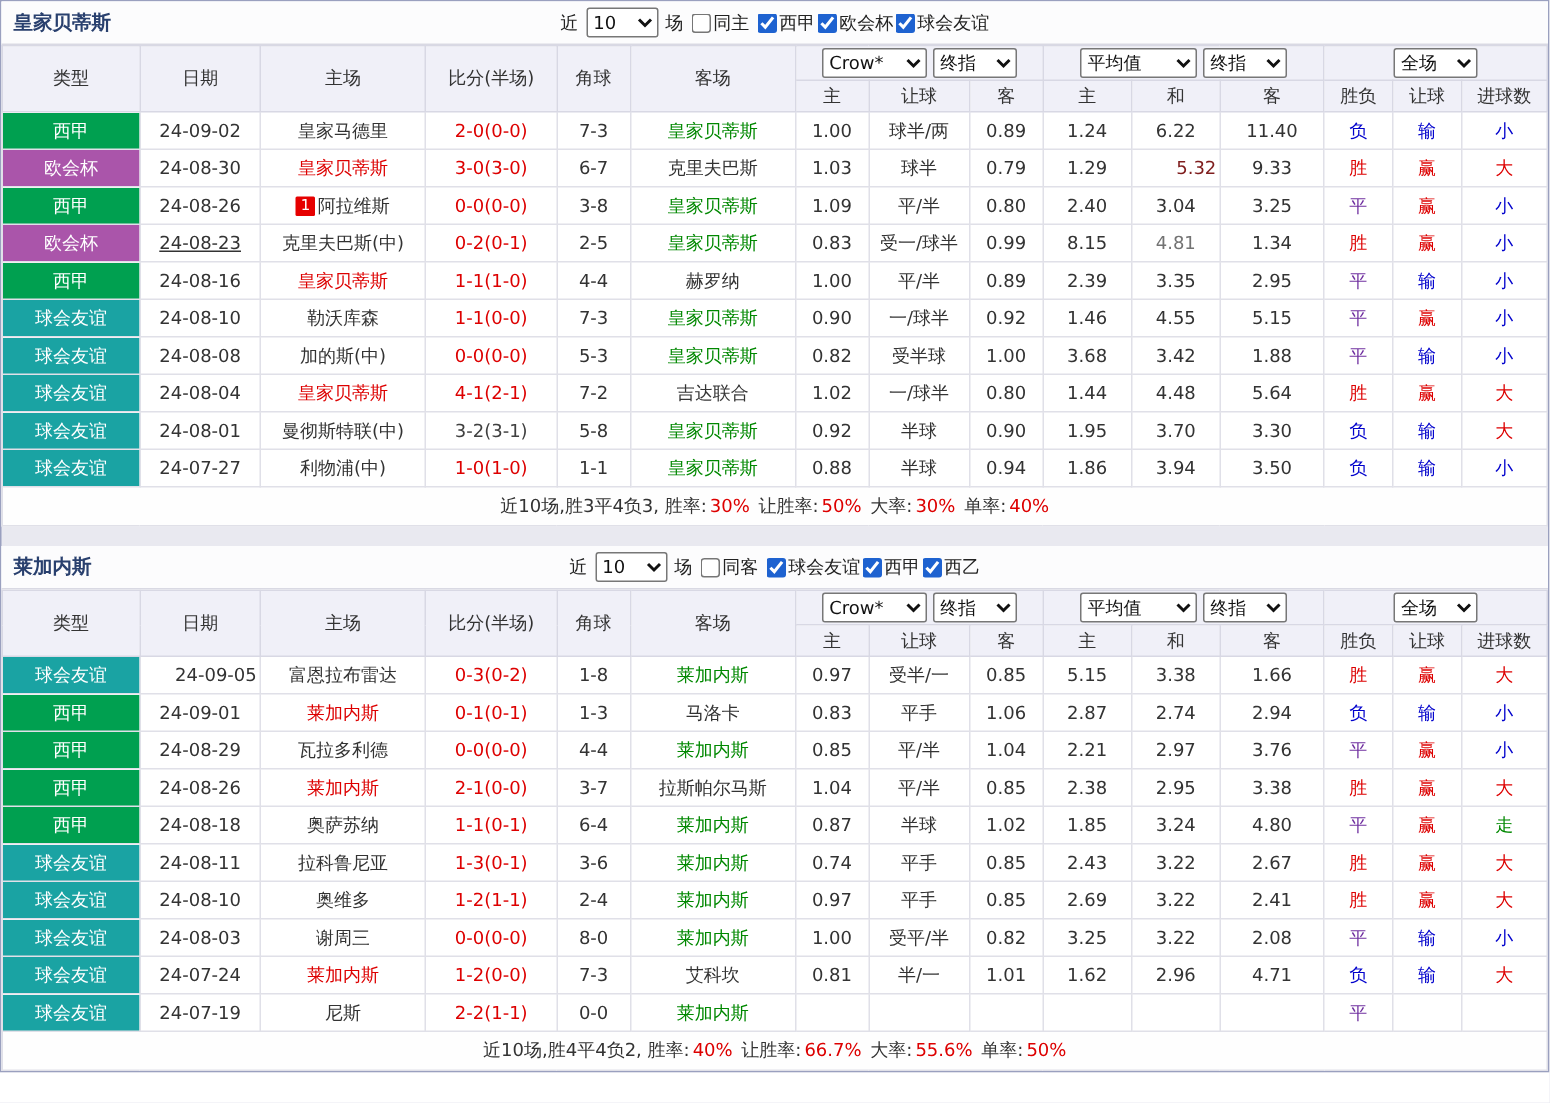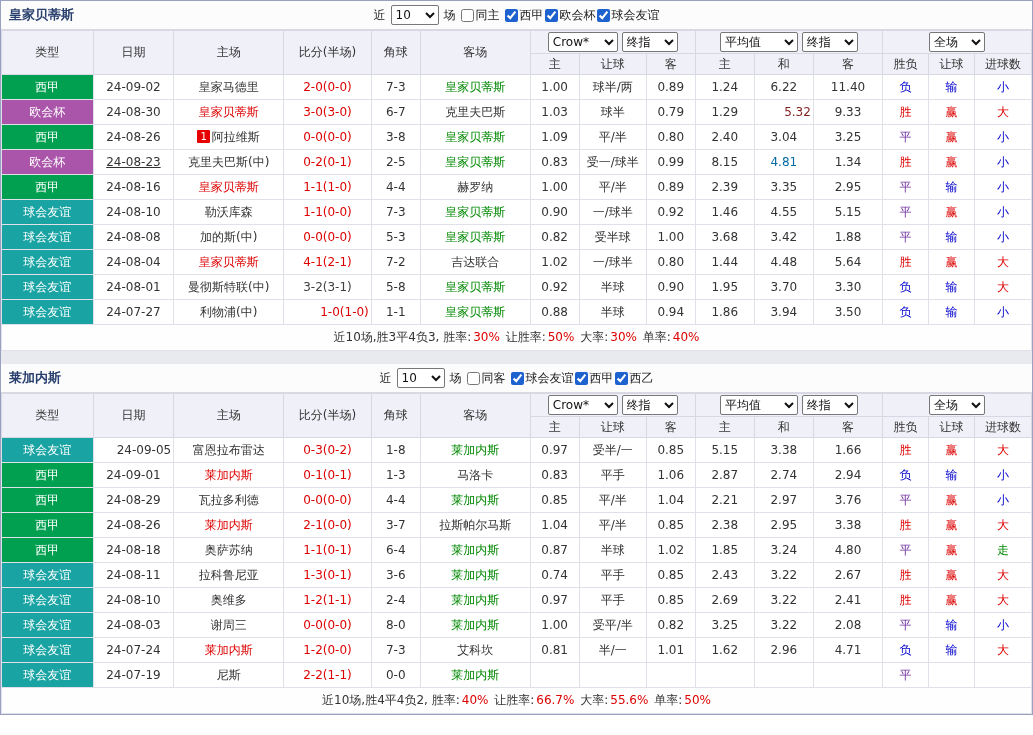--- a/index.html
+++ b/index.html
@@ -198,21 +198,21 @@
               <td class="comp" style="color: rgb(255, 255, 255); background: rgb(170, 85, 170);">欧会杯</td>
               <td style="color: rgb(51, 51, 51); text-decoration: underline;">24-08-23</td>
               <td><span style="color: rgb(51, 51, 51);">克里夫巴斯(中)</span></td>
               <td style="color: rgb(221, 0, 0);">0-2(0-1)</td>
               <td style="color: rgb(51, 51, 51);">2-5</td>
               <td style="color: rgb(0, 136, 0);">皇家贝蒂斯</td>
               <td style="color: rgb(51, 51, 51);">0.83</td>
               <td style="color: rgb(51, 51, 51);">受一/球半</td>
               <td style="color: rgb(51, 51, 51);">0.99</td>
               <td style="color: rgb(51, 51, 51);">8.15</td>
-              <td style="color: #0369a1;">4.81</td>
+              <td style="color: #737373;">4.81</td>
               <td style="color: rgb(51, 51, 51);">1.34</td>
               <td style="color: rgb(221, 0, 0);">胜</td>
               <td style="color: rgb(221, 0, 0);">赢</td>
               <td style="color: rgb(0, 0, 204);">小</td>
             </tr>
             <tr>
               <td class="comp" style="color: rgb(255, 255, 255); background: rgb(0, 160, 80);">西甲</td>
               <td style="color: rgb(51, 51, 51);">24-08-16</td>
               <td><span style="color: rgb(221, 0, 0);">皇家贝蒂斯</span></td>
               <td style="color: rgb(221, 0, 0);">1-1(1-0)</td>
@@ -293,21 +293,21 @@
               <td style="color: rgb(51, 51, 51);">3.70</td>
               <td style="color: rgb(51, 51, 51);">3.30</td>
               <td style="color: rgb(0, 0, 204);">负</td>
               <td style="color: rgb(0, 0, 204);">输</td>
               <td style="color: rgb(221, 0, 0);">大</td>
             </tr>
             <tr>
               <td class="comp" style="color: rgb(255, 255, 255); background: rgb(26, 163, 163);">球会友谊</td>
               <td style="color: rgb(51, 51, 51);">24-07-27</td>
               <td><span style="color: rgb(51, 51, 51);">利物浦(中)</span></td>
-              <td style="color: rgb(221, 0, 0); text-align: right;">1-0(1-0)</td>
+              <td style="color: rgb(221, 0, 0);">1-0(1-0)</td>
               <td style="color: rgb(51, 51, 51);">1-1</td>
               <td style="color: rgb(0, 136, 0);">皇家贝蒂斯</td>
               <td style="color: rgb(51, 51, 51);">0.88</td>
               <td style="color: rgb(51, 51, 51);">半球</td>
               <td style="color: rgb(51, 51, 51);">0.94</td>
               <td style="color: rgb(51, 51, 51);">1.86</td>
               <td style="color: rgb(51, 51, 51);">3.94</td>
               <td style="color: rgb(51, 51, 51);">3.50</td>
               <td style="color: rgb(0, 0, 204);">负</td>
               <td style="color: rgb(0, 0, 204);">输</td>

